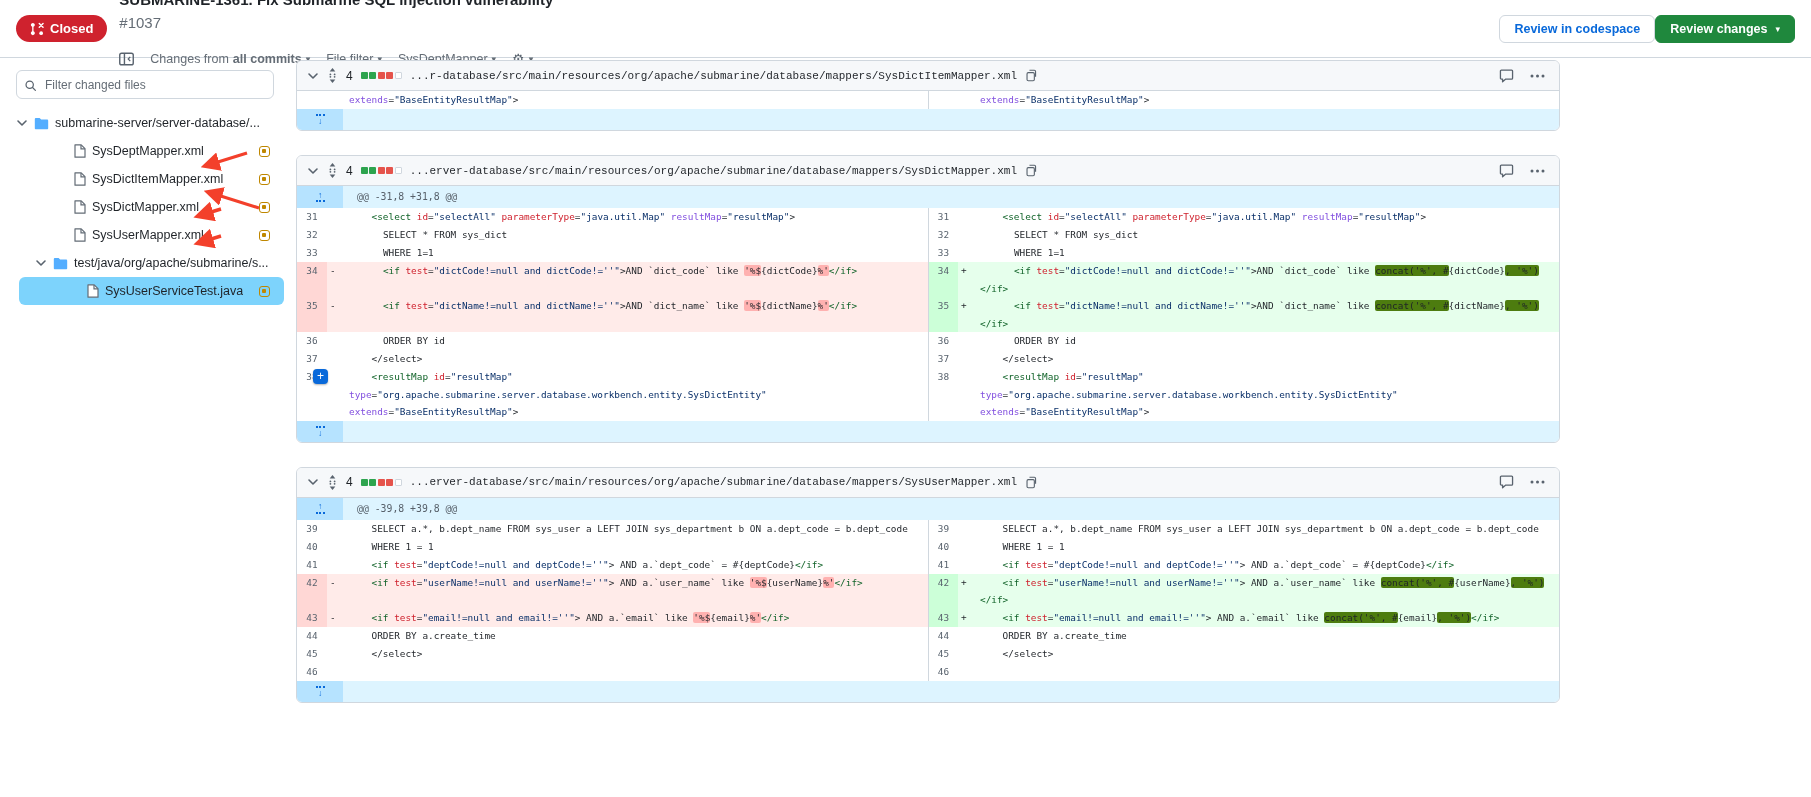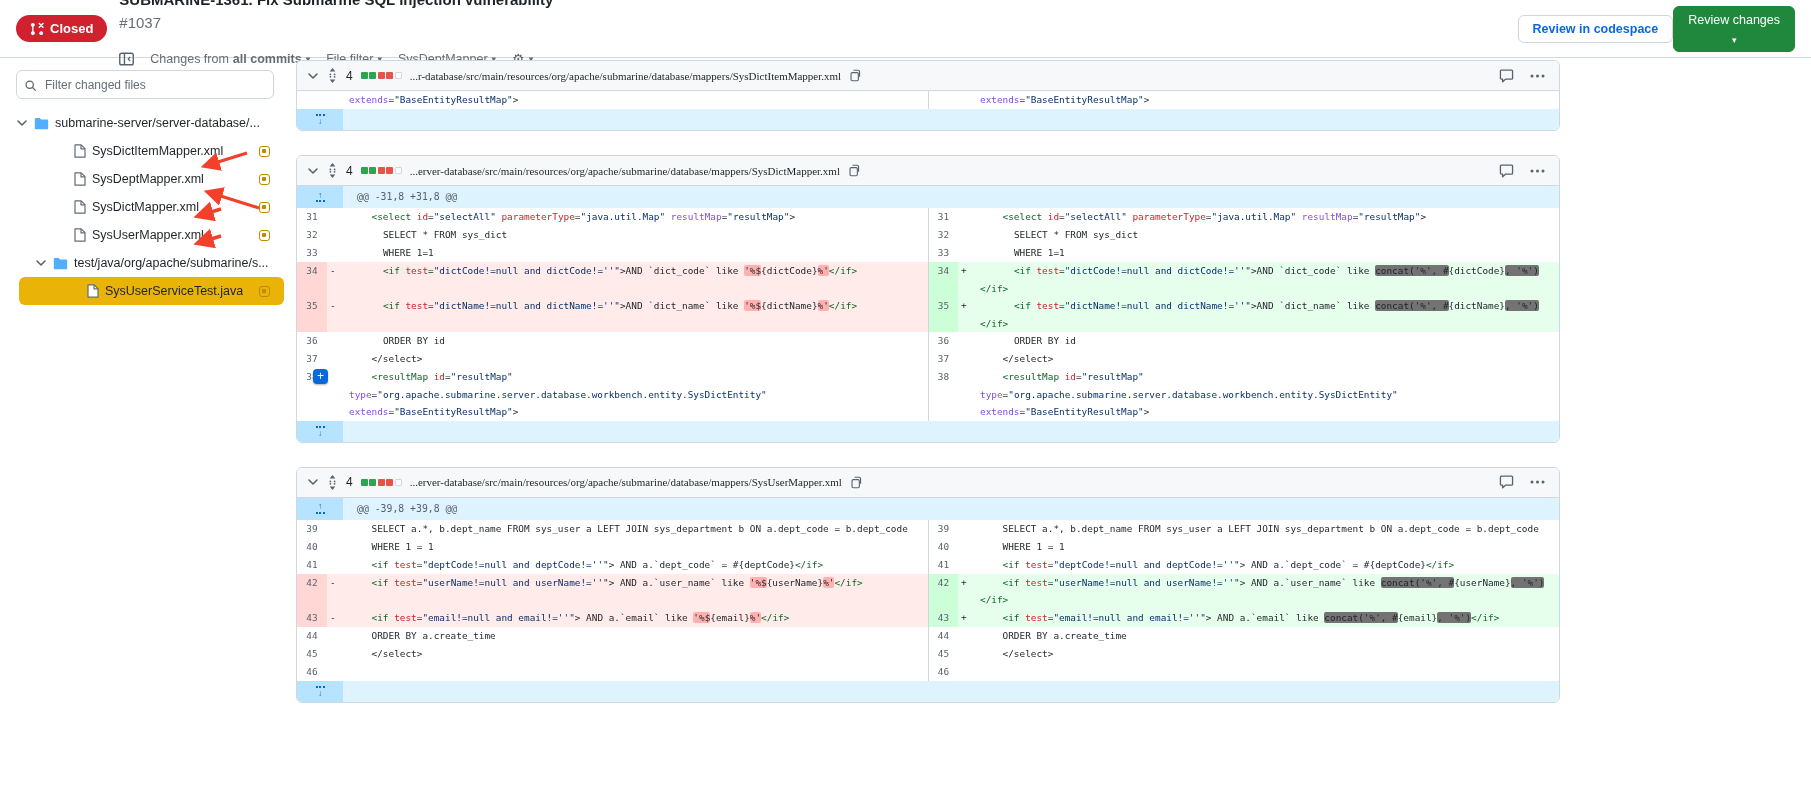--- a/index.html
+++ b/index.html
@@ -16,57 +16,57 @@
   .pr-title { font-size:15px; font-weight:bold; }
   .pr-number { font-size:15px; color:#656d76; font-weight:normal; }
   .toolbar-row { display:flex; align-items:center; gap:16px; margin-top:21px; }
   .tb-item { display:inline-flex; align-items:center; gap:4px; font-size:12.5px; color:#656d76;
     background:none; border:none; cursor:pointer; font-family:inherit; }
   .caret { font-size:9px; color:#656d76; }
   .hdr-actions { display:flex; align-items:center; }
   .btn-codespace { font-size:12.5px; color:#0969da; background:#fff; border:1px solid #d0d7de;
     border-radius:6px; padding:6px 14px; font-weight:600; font-family:inherit; cursor:pointer; }
   .btn-review { font-size:12.5px; color:#fff; background:#1f883d; border:1px solid #1f883d;
-    border-radius:6px; padding:6px 14px; font-weight:400; font-family:inherit; cursor:pointer;
-    display:inline-flex; align-items:center; gap:8px;flex-direction:column; }
+    border-radius:6px; padding:6px 14px; font-weight:700; font-family:inherit; cursor:pointer;
+    display:inline-flex; align-items:center; gap:8px; }
   .btn-review .caret { color:#fff; }
   .gear-glyph { font-size:14px; color:#59636e; line-height:1; }
 
   
   .layout { display:flex; height:739px; }
   .sidebar { width:290px; flex:none; padding:12px 0 0 0; position:relative; }
   .filter-wrap { margin:0 16px 10px 16px; position:relative; }
   .filter-input { width:100%; height:29px; border:1px solid #d0d7de; border-radius:6px;
     padding:0 8px 0 28px; font-size:12px; color:#1f2328; background:#fff; font-family:inherit; }
   .filter-input::placeholder { color:#656d76; }
   .filter-icon { position:absolute; left:8px; top:8px; }
   .tree { font-size:12.5px; }
   .tree-row { display:flex; align-items:center; height:28px; gap:6px; cursor:pointer;
     border-radius:6px; margin:0 6px; padding-right:4px; }
-  .tree-row.selected { background:#eab308;margin-left:19px; }
+  .tree-row.selected { background:#7dd3fc;margin-left:19px; }
   .tree-label { white-space:nowrap; overflow:hidden; text-overflow:ellipsis; }
   .tree-spacer { width:14px; flex:none; }
   .mod-icon { width:11px; height:11px; border:1.5px solid #bf8700; border-radius:3px; flex:none;
     margin-left:auto; margin-right:10px; position:relative; }
   .mod-icon::after { content:""; position:absolute; left:2px; top:2px; width:4px; height:4px;
     border-radius:1px; background:#bf8700; }
   .anno { position:absolute; left:0; top:0; pointer-events:none; }
 
   
   .content { width:1278px; flex:none; padding:2px 8px 0 6px; overflow:hidden; }
   .diff-panel { border:1px solid #d0d7de; border-radius:6px; margin-bottom:24px; overflow:hidden; background:#fff; }
   .diff-header { height:30px; background:#f6f8fa; border-bottom:1px solid #d0d7de;
     display:flex; align-items:center; gap:8px; padding:0 10px; }
   .dh-count { font-size:12px; color:#1f2328; }
   .diffstat { display:inline-flex; gap:1.5px; }
   .diffstat i { width:7px; height:7px; border-radius:1px; display:inline-block; }
   .diffstat i.g { background:#2da44e; }
   .diffstat i.r { background:#e5534b; }
   .diffstat i.n { background:#fff; border:1px solid #d0d7de; }
-  .dh-path { font-family:Liberation Serif, serif; font-size:11px; color:#1f2328;
+  .dh-path { font-family:Liberation Mono, monospace; font-size:11px; color:#1f2328;
     white-space:nowrap; overflow:hidden; text-overflow:ellipsis; }
   .dh-right { margin-left:auto; display:flex; align-items:center; gap:16px; padding-right:4px; }
   .icon-btn { background:none; border:none; cursor:pointer; display:inline-flex; align-items:center; padding:0; }
 
   .row-line { display:grid; grid-template-columns:30px 16px 1fr 30px 16px 1fr; min-height:18px; }
   .cell { font-family:"DejaVu Sans Mono",monospace; font-size:9.4px; line-height:17.5px; }
   .cell.num { text-align:center; color:#59636e; position:relative; }
   .cell.num.right { border-left:1px solid #d0d7de; }
   .cell.sign { padding-left:3px; color:#1f2328; }
   .cell.code { padding:0 6px; white-space:pre-wrap; word-break:break-all; }
@@ -74,21 +74,21 @@
   .cell.num.del { background:#ffd7d5; }
   .cell.sign.del, .cell.code.del { background:#ffebe9; }
   .cell.num.add { background:#ccffd8; }
   .cell.sign.add, .cell.code.add { background:#e6ffec; }
   .sg-t { color:#116329; }
   .sg-a { color:#cf222e;margin-top:12px; }
   .sg-p { color:#8250df; }
   .sg-v { color:#0a3069; }
   .sg-x { color:#1f2328; }
   .sg-hd { background:#ffb1b0; border-radius:2px; }
-  .sg-ha { background:#737373; border-radius:2px; }
+  .sg-ha { background:#4d7c0f; border-radius:2px; }
   .plus-btn { position:absolute; left:16px; top:1px; width:15px; height:15px; background:#0969da;
     color:#fff; border-radius:4px; font-size:12px; line-height:14px; text-align:center;
     font-family:"Liberation Sans",sans-serif; box-shadow:0 1px 2px rgba(0,0,0,.3); cursor:pointer; }
   .row-hunk { display:grid; grid-template-columns:46px 1fr; height:22px; }
   .hunk-gutter { background:#b6e3ff; display:flex; align-items:center; justify-content:center; cursor:pointer; }
   .hunk-text { background:#ddf4ff; color:#57606a; font-family:"DejaVu Sans Mono",monospace;
     font-size:9.8px; line-height:22px; padding-left:14px; }
   .row-expand { display:grid; grid-template-columns:46px 1fr; height:21px; }
   .expand-gutter { background:#b6e3ff; display:flex; align-items:center; justify-content:center; cursor:pointer; }
   .expand-body { background:#ddf4ff; }
@@ -171,30 +171,30 @@
             <path d="M.8 2.2c0-.7.6-1.2 1.2-1.2h4l1.6 1.8H14c.7 0 1.2.5 1.2 1.2v8c0 .7-.5 1.2-1.2 1.2H2c-.7 0-1.2-.5-1.2-1.2z" fill="#54aeff"></path>
           </svg>
           <span class="tree-label">submarine-server/server-database/...</span>
         </div>
         <div class="tree-row" style="padding-left: 48px;">
           <div class="tree-spacer"></div>
           <svg width="12" height="14" viewBox="0 0 12 14">
             <path d="M1 .8h6.2L11 4.6v8.6H1z" fill="#fff" stroke="#636c76" stroke-width="1.2" stroke-linejoin="round"></path>
             <path d="M7 1v3.8h4" fill="none" stroke="#636c76" stroke-width="1.2"></path>
           </svg>
-          <span class="tree-label">SysDictItemMapper.xml</span>
+          <span class="tree-label">SysDeptMapper.xml</span>
           <span class="mod-icon"></span>
         </div>
         <div class="tree-row" style="padding-left: 48px;">
           <div class="tree-spacer"></div>
           <svg width="12" height="14" viewBox="0 0 12 14">
             <path d="M1 .8h6.2L11 4.6v8.6H1z" fill="#fff" stroke="#636c76" stroke-width="1.2" stroke-linejoin="round"></path>
             <path d="M7 1v3.8h4" fill="none" stroke="#636c76" stroke-width="1.2"></path>
           </svg>
-          <span class="tree-label">SysDeptMapper.xml</span>
+          <span class="tree-label">SysDictItemMapper.xml</span>
           <span class="mod-icon"></span>
         </div>
         <div class="tree-row" style="padding-left: 48px;">
           <div class="tree-spacer"></div>
           <svg width="12" height="14" viewBox="0 0 12 14">
             <path d="M1 .8h6.2L11 4.6v8.6H1z" fill="#fff" stroke="#636c76" stroke-width="1.2" stroke-linejoin="round"></path>
             <path d="M7 1v3.8h4" fill="none" stroke="#636c76" stroke-width="1.2"></path>
           </svg>
           <span class="tree-label">SysDictMapper.xml</span>
           <span class="mod-icon"></span>

